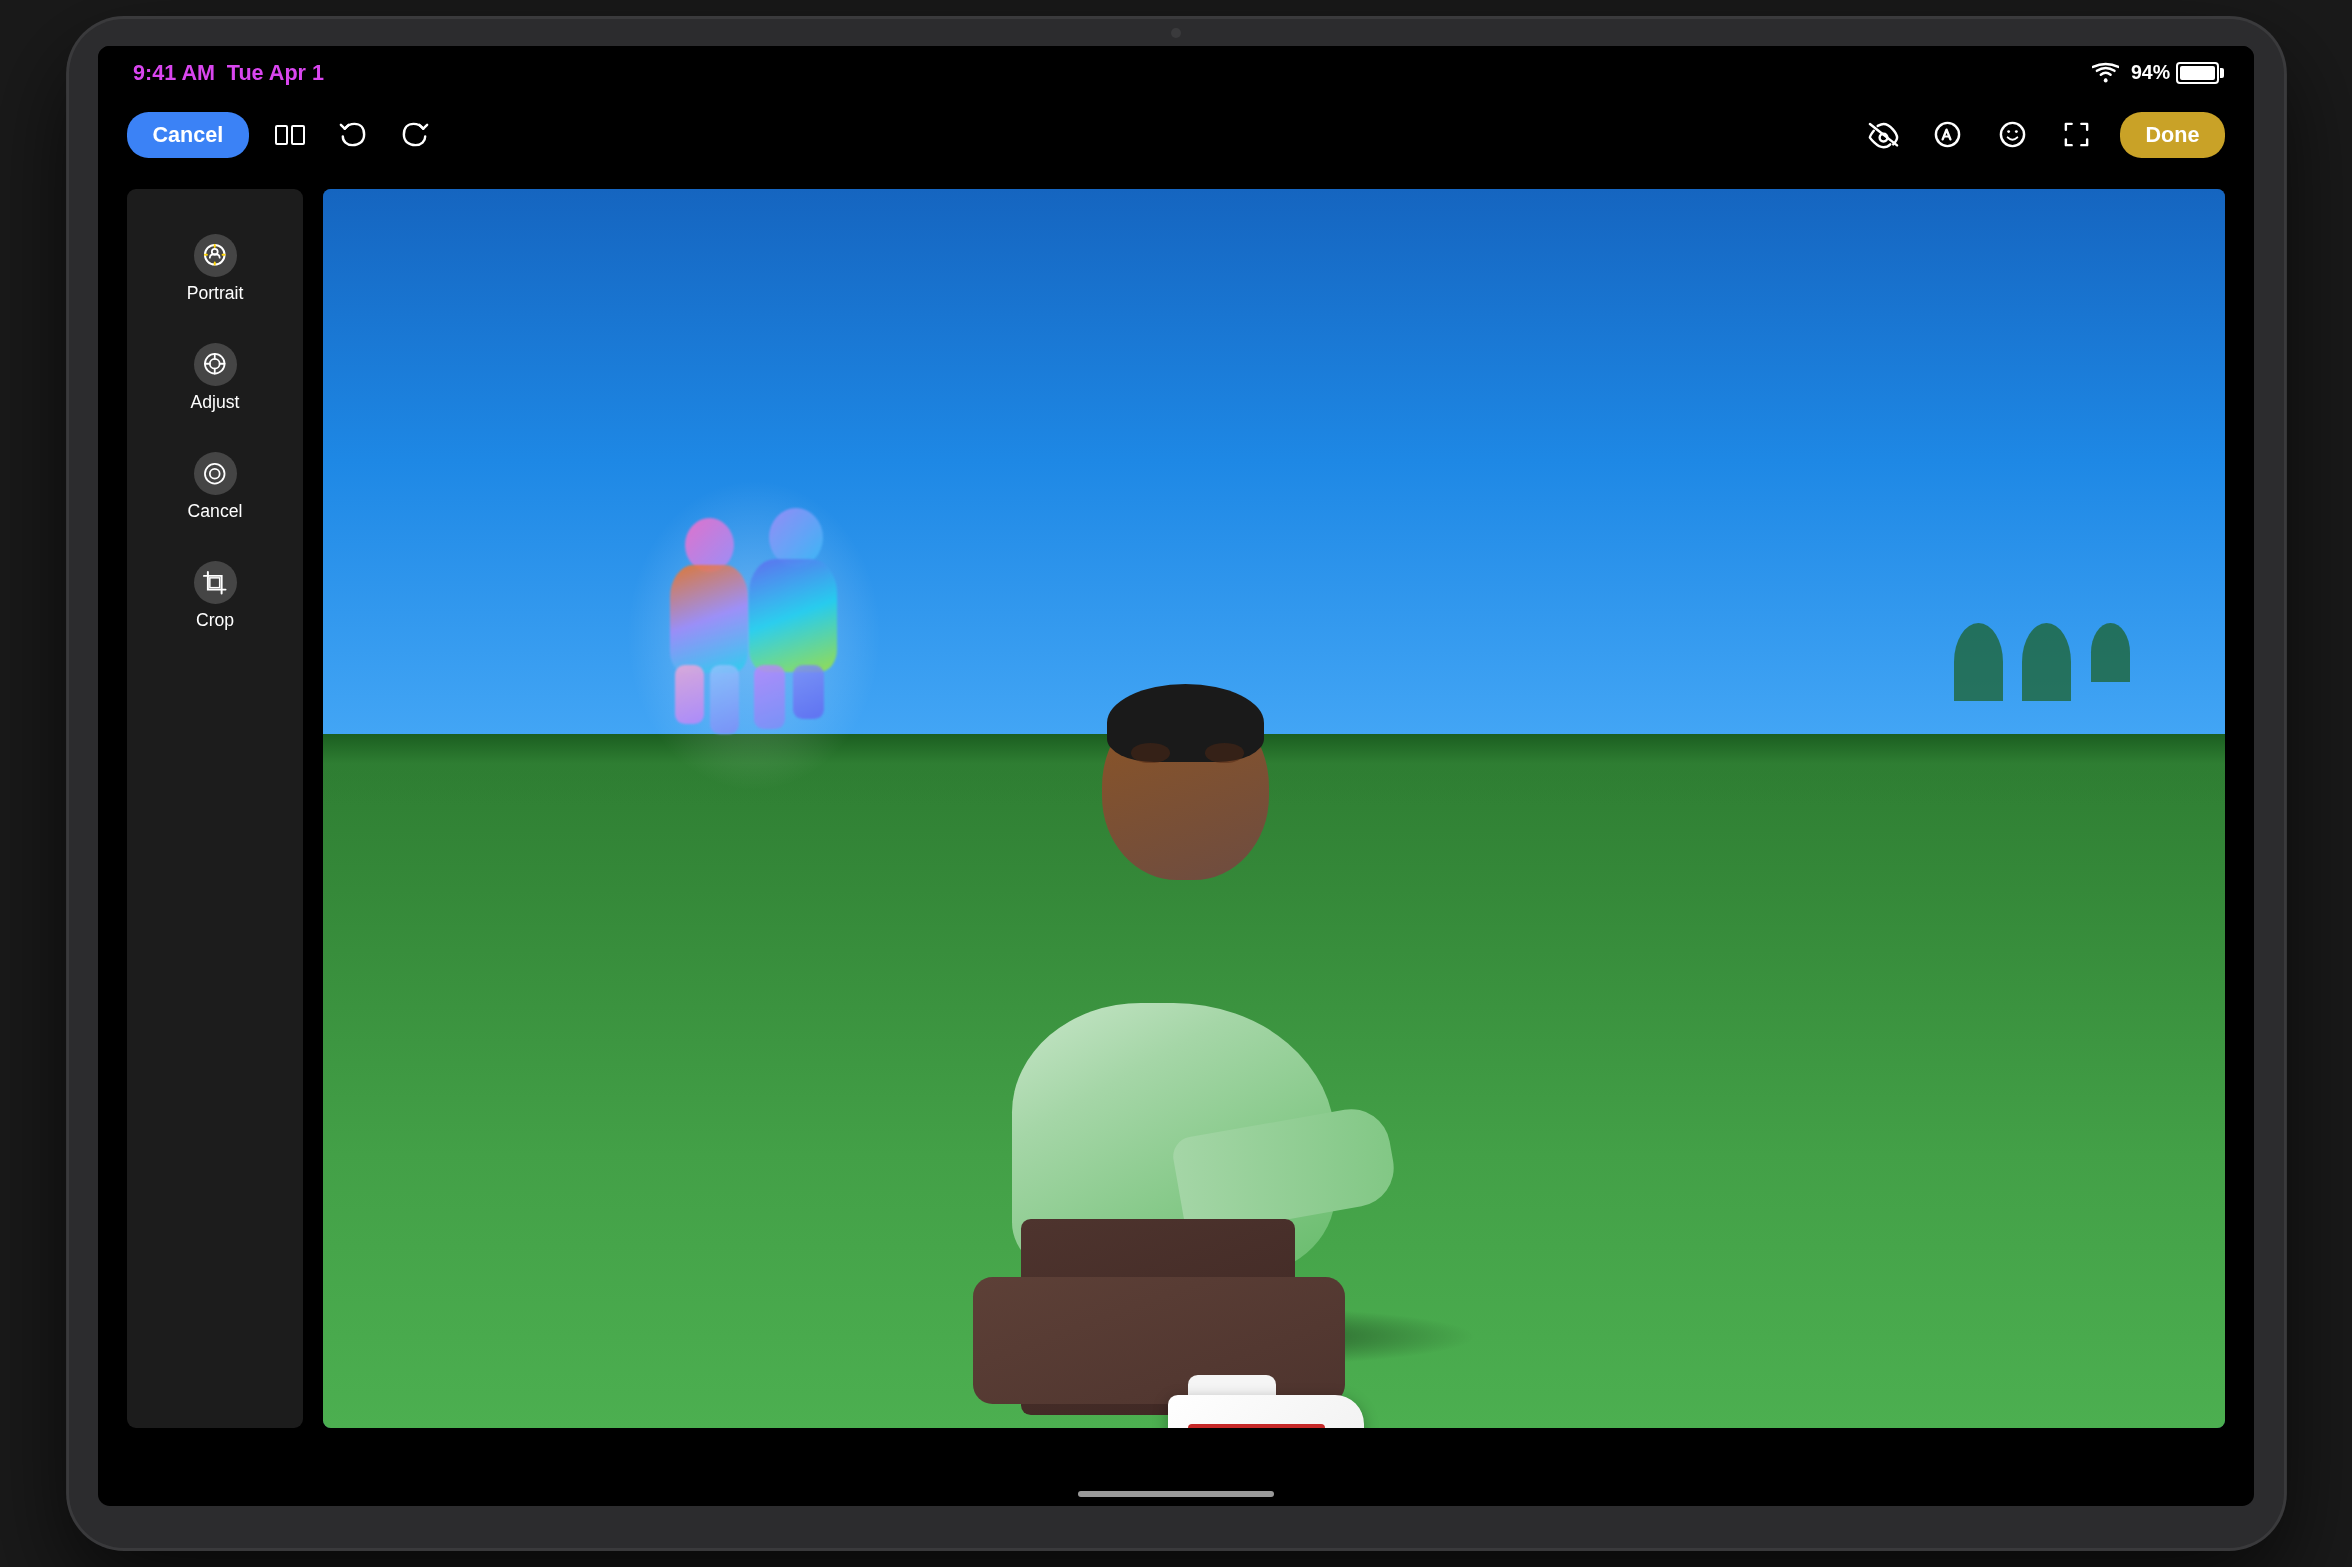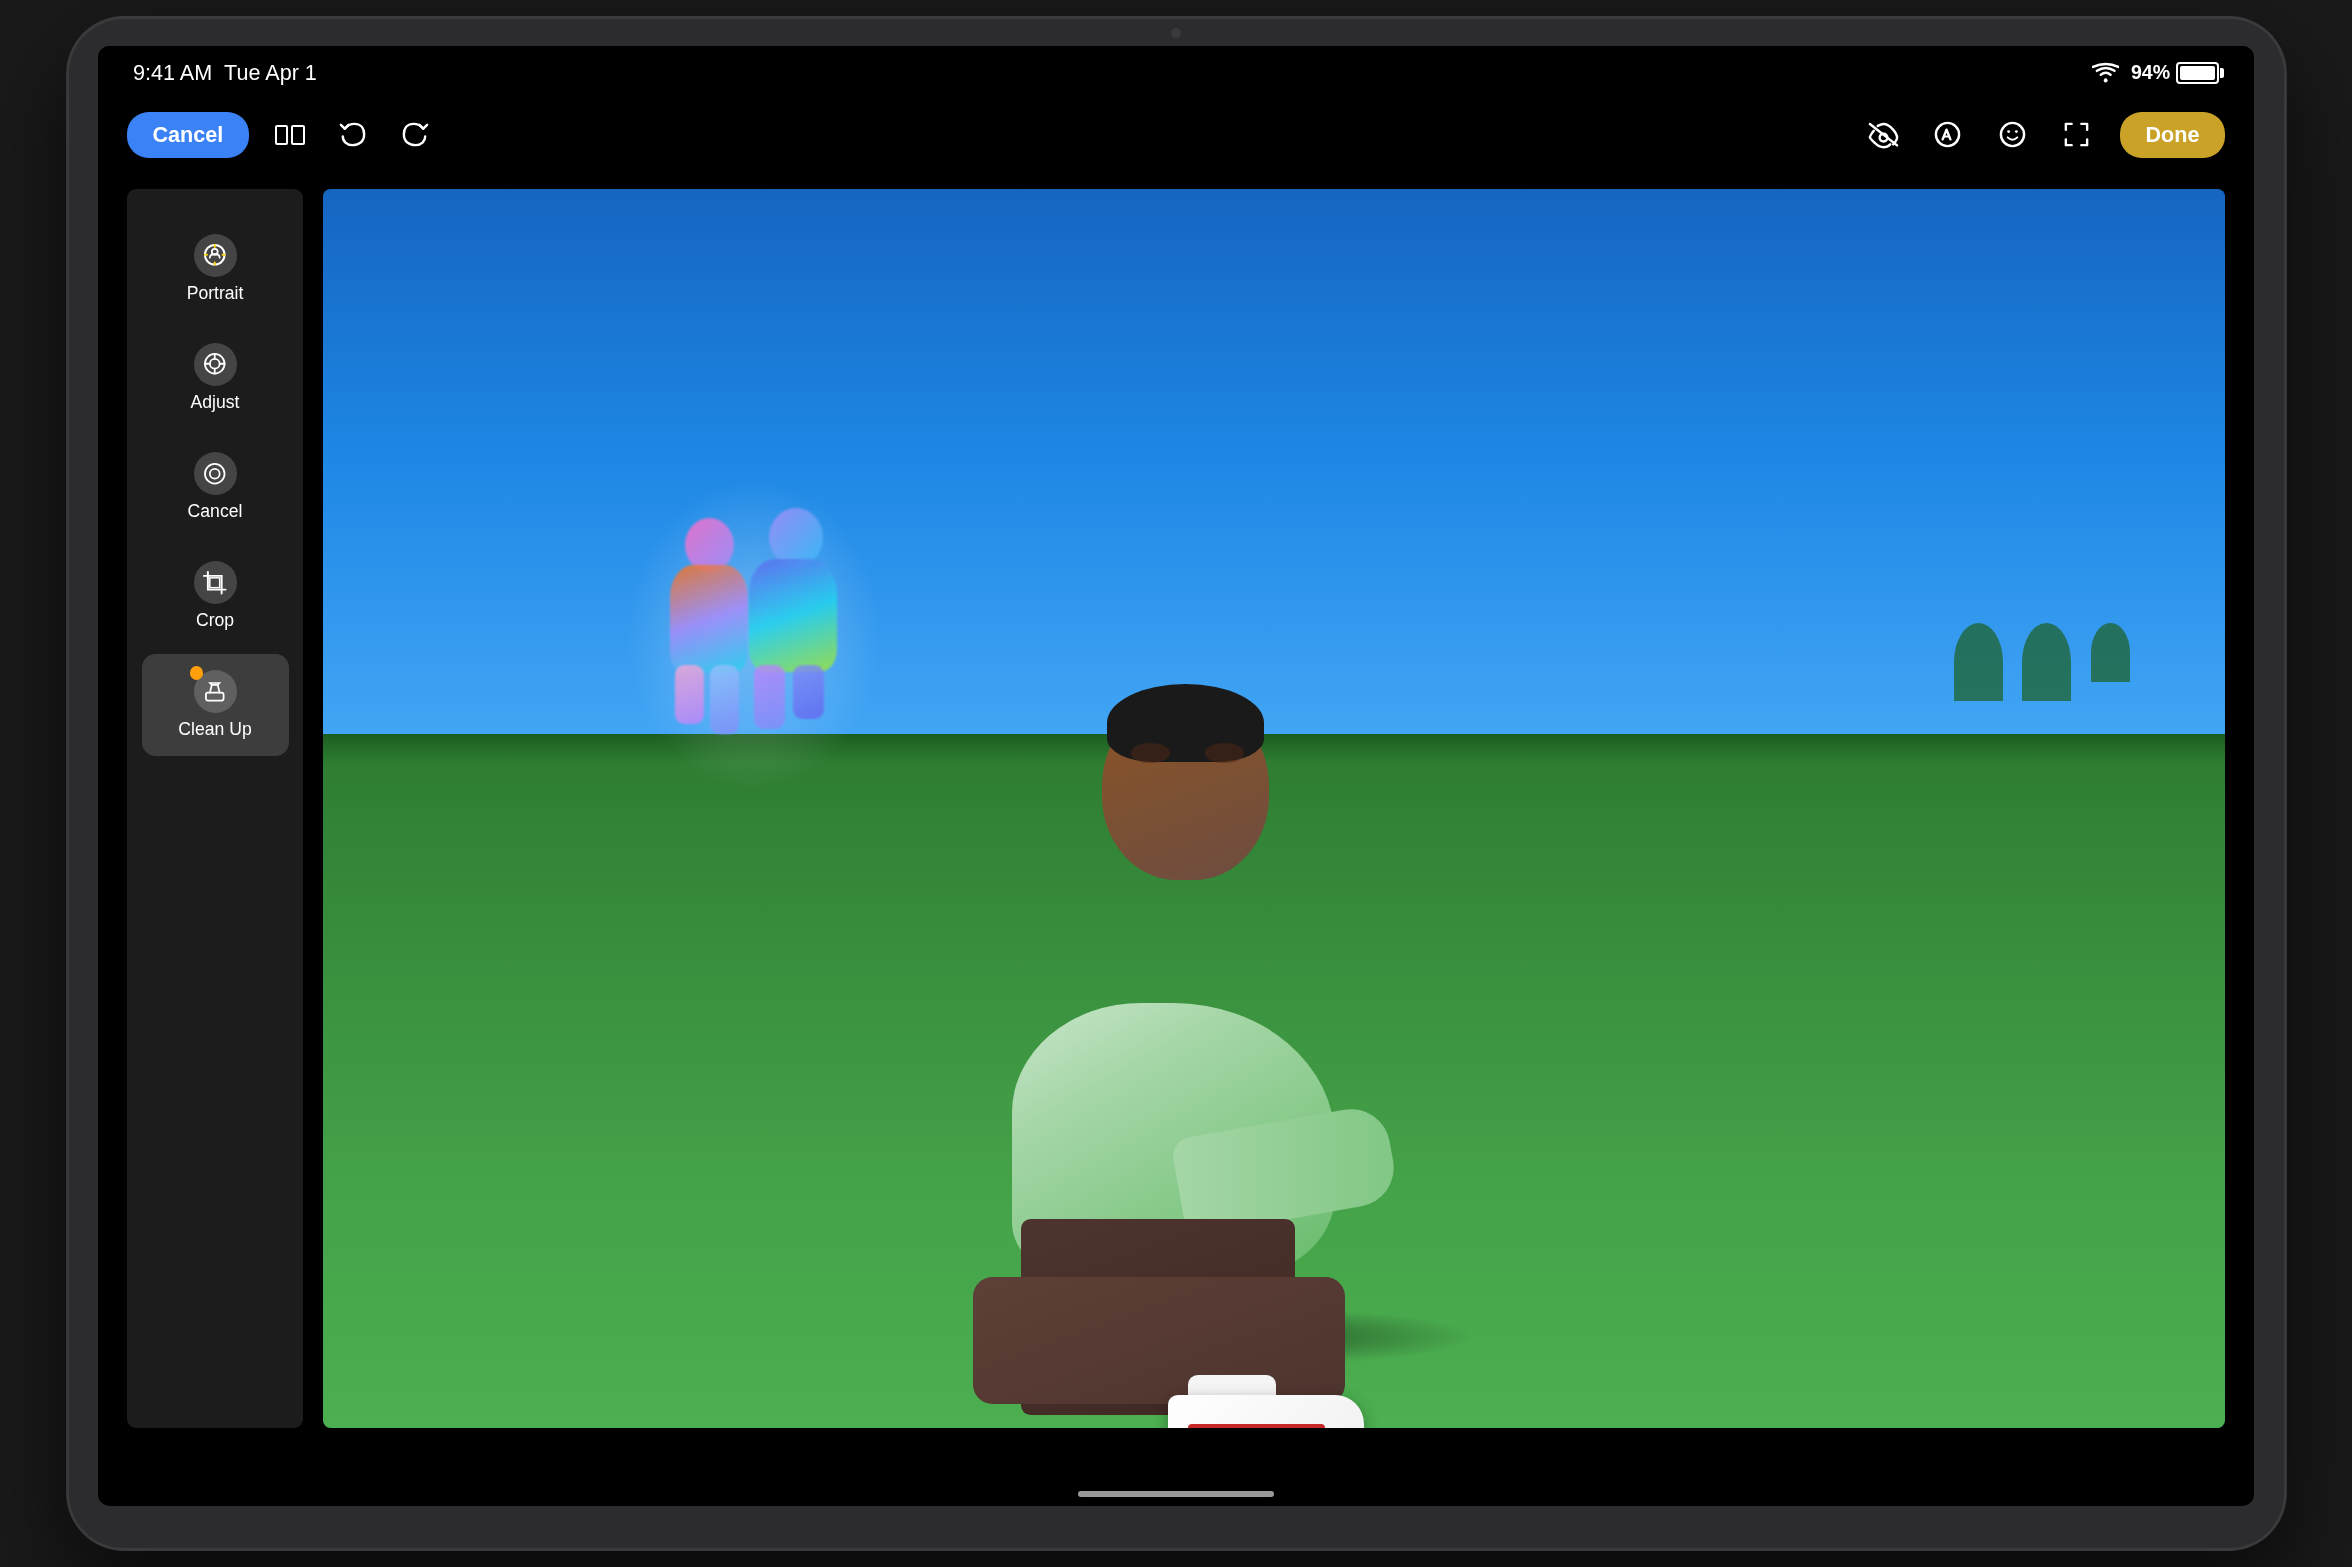--- a/index.html
+++ b/index.html
@@ -67,22 +67,22 @@
       align-items: center;
       justify-content: space-between;
       padding: 0 35px;
       z-index: 20;
     }
     .status-left {
       display: flex;
       align-items: center;
       gap: 11.8px;
       font-size: 21.6px;
-      color: #ffffff;
-      font-weight: 400;
+      color: #d946ef;
+      font-weight: 700;
     }
     .status-right {
       display: flex;
       align-items: center;
       gap: 11.8px;
     }
     .battery-container {
       display: flex;
       align-items: center;
       gap: 5.9px;
@@ -527,31 +527,20 @@
           <div class="tool-icon">
             <svg width="25.5" height="25.5" viewBox="0 0 26 26" fill="none">
               <path d="M6 2 L6 20 L24 20" stroke="#fff" stroke-width="2" stroke-linecap="round"></path>
               <path d="M2 6 L20 6 L20 24" stroke="#fff" stroke-width="2" stroke-linecap="round"></path>
               <rect x="8" y="8" width="10" height="10" stroke="#fff" stroke-width="1.5" fill="none"></rect>
             </svg>
           </div>
           <span class="tool-label">Crop</span>
         </div>
 
-        <div class="side-tool-item active">
-          <div class="tool-icon cleanup-icon-wrapper">
-            <div class="cleanup-dot"></div>
-            <svg width="25.5" height="25.5" viewBox="0 0 26 26" fill="none">
-              <rect x="4" y="14" width="18" height="8" rx="2" stroke="#fff" stroke-width="1.8"></rect>
-              <path d="M8 14 L10 6 L16 6 L18 14" stroke="#fff" stroke-width="1.8" fill="none" stroke-linecap="round" stroke-linejoin="round"></path>
-              <path d="M10 6 L8 4 L18 4 L16 6" stroke="#fff" stroke-width="1.5" fill="none"></path>
-            </svg>
-          </div>
-          <span class="tool-label">Clean Up</span>
-        </div>
 
       </div>
 
       <div class="photo-canvas">
 
         <div class="sky"></div>
 
         <div class="bg-trees">
           <div class="tree"></div>
           <div class="tree"></div>

